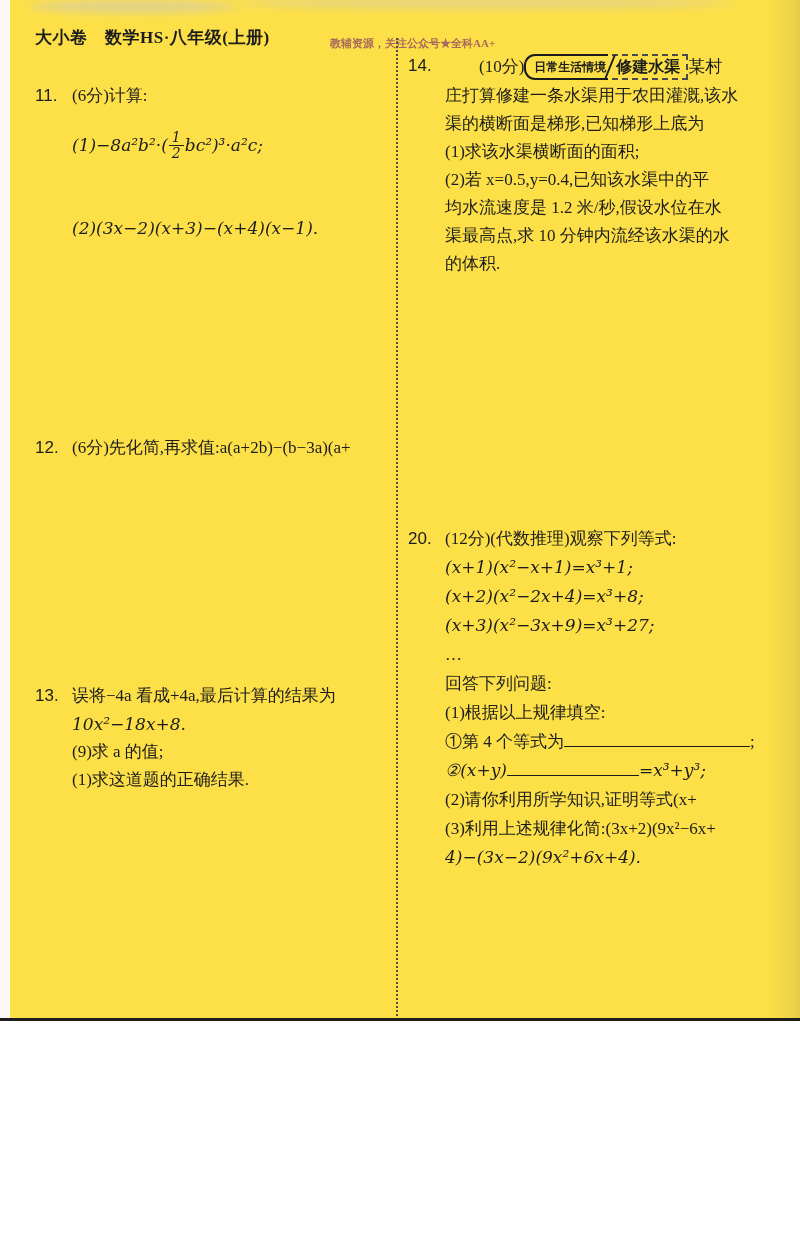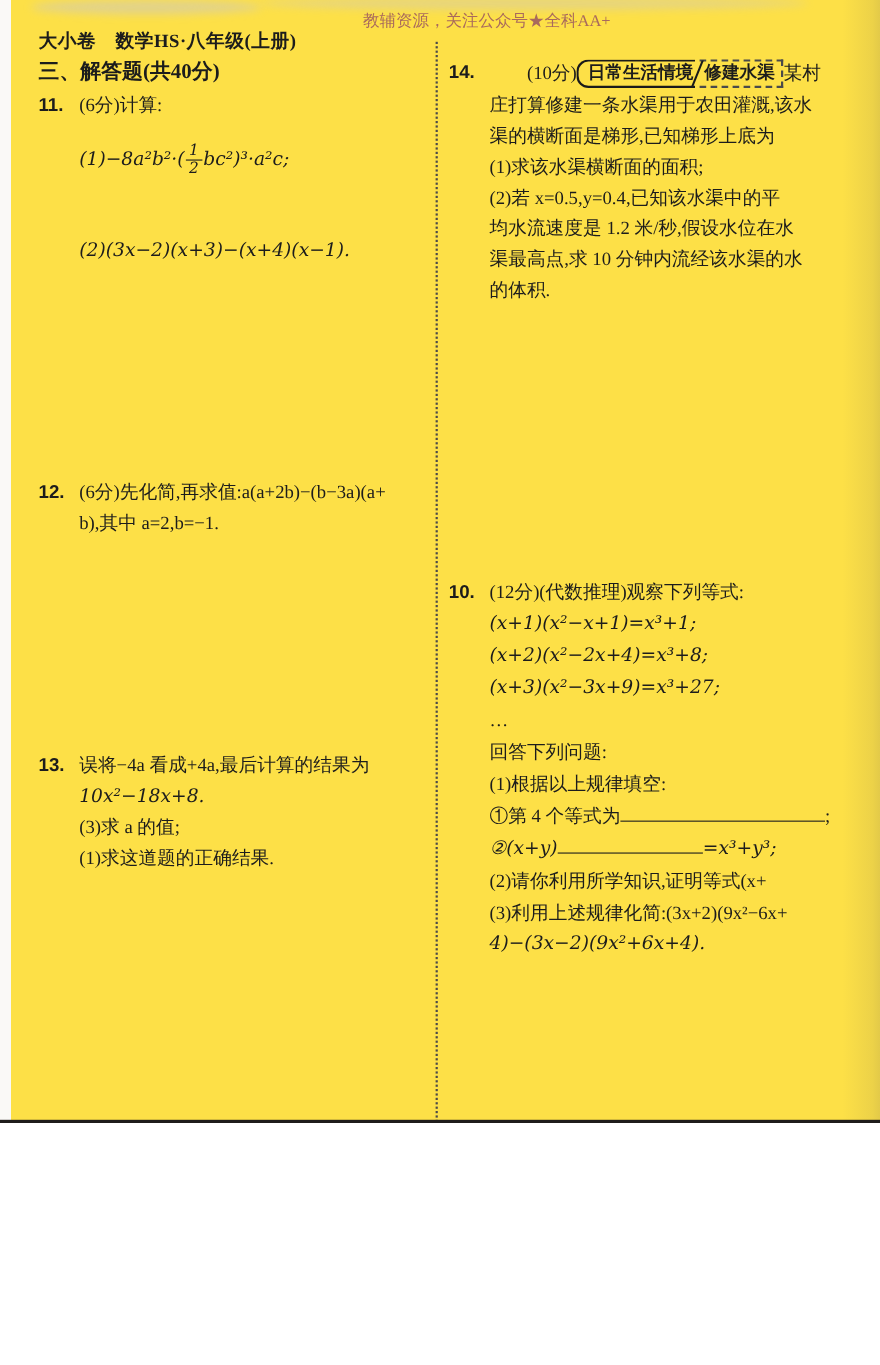--- a/index.html
+++ b/index.html
@@ -8,61 +8,60 @@
     position:relative; width:800px; height:1021px; overflow:hidden;
     background:#fde047;
   }
   .edge-right { position:absolute; top:0; right:0; width:34px; height:100%;
     background:linear-gradient(to right, rgba(0,0,0,0) 0%, rgba(90,85,80,0.10) 80%, rgba(90,85,80,0.16) 100%); }
   .edge-left { position:absolute; top:0; left:0; width:10px; height:100%; background:#faf9f7; }
   .bottom-bar { position:absolute; left:0; bottom:0; width:100%; height:3px; background:#1f1d1b; }
   .smudge { position:absolute; background:#ccc8c2; filter:blur(4px); border-radius:50%; opacity:.55; }
 
   .brand { position:absolute; left:35px; top:26px; font-size:17px; font-weight:bold; letter-spacing:.5px; white-space:nowrap; }
-  .promo { position:absolute; left:330px; top:10px; font-size:15px; font-weight:normal; color:#a96a5d; white-space:nowrap; }
+  .promo { position:absolute; left:330px; top:36px; font-size:11px; font-weight:bold; color:#a96a5d; white-space:nowrap; }
   .section-title { position:absolute; left:35px; top:52px; font-size:19px; font-weight:bold; white-space:nowrap; }
 
   .divider { position:absolute; left:396px; top:38px; height:1142px; width:0; border-left:2px dotted #4c4a48; }
 
   .prob { position:absolute; font-size:17px; line-height:28px; }
   .prob .body { padding-left:37px; }
-  .pnum { position:absolute; left:0; top:0; font-weight:bold; font-family:"Liberation Sans", sans-serif; font-size:17px; }
+  .pnum { position:absolute; left:0; top:0; font-weight:normal; font-family:"Liberation Sans", sans-serif; font-size:17px; }
   .line { white-space:nowrap; }
   .math { font-family:"DejaVu Serif", serif; font-style:italic; }
   .mathline { font-family:"DejaVu Serif", serif; font-style:italic; white-space:nowrap; }
 
   .formula1 { margin-top:6px; height:58px; display:flex; align-items:center; white-space:nowrap; }
   .frac { display:inline-flex; flex-direction:column; text-align:center; vertical-align:middle; line-height:1.05; font-size:14px; margin:0 1px; }
   .frac .fn { border-bottom:1.5px solid #1c1c1c; padding:0 3px; }
   .frac .fd { padding:0 3px; }
 
   .tags { display:inline-flex; align-items:center; font-style:normal; transform:translateY(-1px); }
   .tag-solid { border:2px solid #1a1a1a; border-right:none; border-radius:11px 0 0 11px;
-    padding:0 2px 0 8px; font-weight:bold; font-size:16px; line-height:22px; font-family:"Liberation Sans", sans-serif; }
+    padding:0 2px 0 8px; font-weight:bold; font-size:12px; line-height:22px; font-family:"Liberation Sans", sans-serif; }
   .tag-slash { width:2px; height:24px; background:#1a1a1a; transform:skewX(-22deg); margin:0 1px; }
   .tag-dashed { border:2px dashed #4a4a4a; border-left:none; padding:0 6px 0 4px;
     font-weight:bold; font-size:16px; line-height:22px; font-family:"Liberation Sans", sans-serif; }
 
   .blank { display:inline-block; border-bottom:1.5px solid #1c1c1c; height:14px; vertical-align:baseline; }
   .blank-wide { width:186px; }
   .blank-mid { width:132px; }
 
   .page-num { position:absolute; left:44px; top:1178px; font-size:25px; font-weight:bold; font-family:"Liberation Sans", sans-serif; }
 </style>
 </head>
 <body>
 
 <div class="page">
 
   <div class="smudge" style="left:28px; top:0; width:210px; height:13px;"></div>
   <div class="smudge" style="left:235px; top:-3px; width:500px; height:12px; opacity:.45;"></div>
 
   <div class="brand">大小卷　数学HS·八年级(上册)</div>
   <div class="promo">教辅资源，关注公众号★全科AA+</div>
-  <div class="section-title">三、解答题(共40分)</div>
 
   <div class="divider"></div>
 
   <div class="prob" style="left:35px; top:82px; width:358px;">
     <span class="pnum">11.</span>
     <div class="body">
       <div class="line">(6分)计算:</div>
       <div class="formula1 mathline">
         <span>(1)−8a²b²·(</span>
           <span class="frac">
@@ -72,30 +71,29 @@
           <span>bc²)³·a²c;</span>
       </div>
       <div class="mathline" style="margin-top:40px;">(2)(3x−2)(x+3)−(x+4)(x−1).</div>
     </div>
   </div>
 
   <div class="prob" style="left:35px; top:434px; width:358px;">
     <span class="pnum">12.</span>
     <div class="body">
       <div class="line">(6分)先化简,再求值:a(a+2b)−(b−3a)(a+</div>
-      <div class="line">b),其中 a=2,b=−1.</div>
     </div>
   </div>
 
   <div class="prob" style="left:35px; top:682px; width:358px;">
     <span class="pnum">13.</span>
     <div class="body">
       <div class="line">误将−4a 看成+4a,最后计算的结果为</div>
       <div class="line mathline">10x²−18x+8.</div>
-      <div class="line">(3)求 a 的值;</div>
+      <div class="line">(9)求 a 的值;</div>
       <div class="line">(1)求这道题的正确结果.</div>
     </div>
   </div>
 
   <div class="prob" style="left:408px; top:52px; width:380px;">
     <span class="pnum">14.</span>
     <div class="body">
       <div class="line" style="line-height:30px;margin-left:34px;">
         <span>(10分)</span><span class="tags">
             <span class="tag-solid">日常生活情境</span>
@@ -107,21 +105,21 @@
       <div class="line">渠的横断面是梯形,已知梯形上底为</div>
       <div class="line">(1)求该水渠横断面的面积;</div>
       <div class="line">(2)若 x=0.5,y=0.4,已知该水渠中的平</div>
       <div class="line">均水流速度是 1.2 米/秒,假设水位在水</div>
       <div class="line">渠最高点,求 10 分钟内流经该水渠的水</div>
       <div class="line">的体积.</div>
     </div>
   </div>
 
   <div class="prob" style="left:408px; top:524px; width:380px; line-height:29px;">
-    <span class="pnum">10.</span>
+    <span class="pnum">20.</span>
     <div class="body">
       <div class="line">(12分)(代数推理)观察下列等式:</div>
       <div class="line mathline">(x+1)(x²−x+1)=x³+1;</div>
       <div class="line mathline">(x+2)(x²−2x+4)=x³+8;</div>
       <div class="line mathline">(x+3)(x²−3x+9)=x³+27;</div>
       <div class="line">…</div>
       <div class="line">回答下列问题:</div>
       <div class="line">(1)根据以上规律填空:</div>
       <div class="line">
         <span>①第 4 个等式为</span><span class="blank blank-wide"></span><span>;</span>

